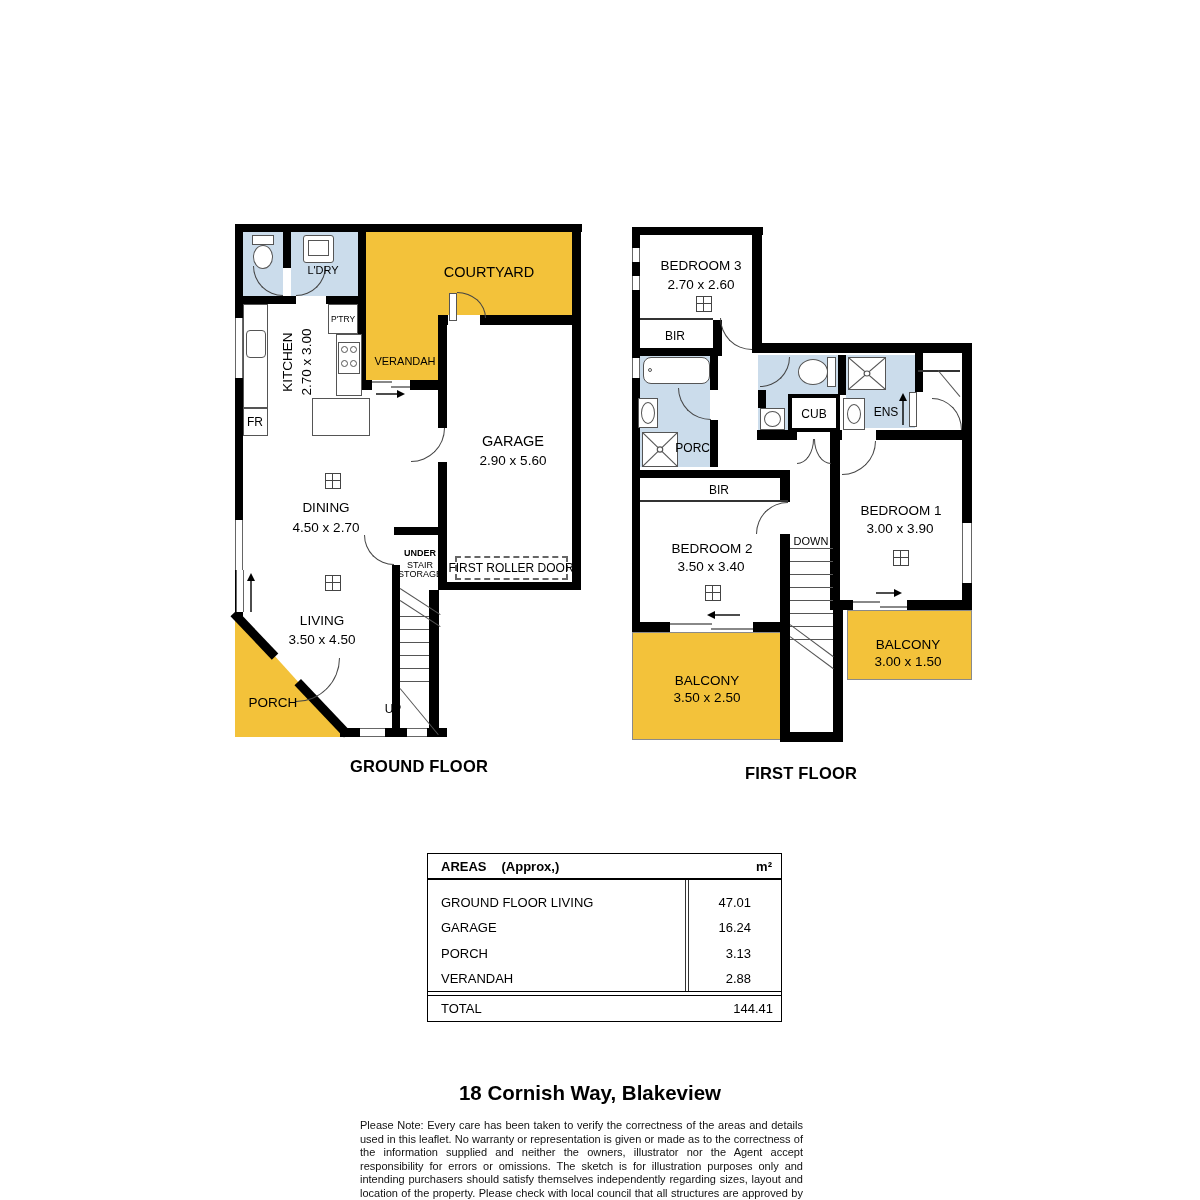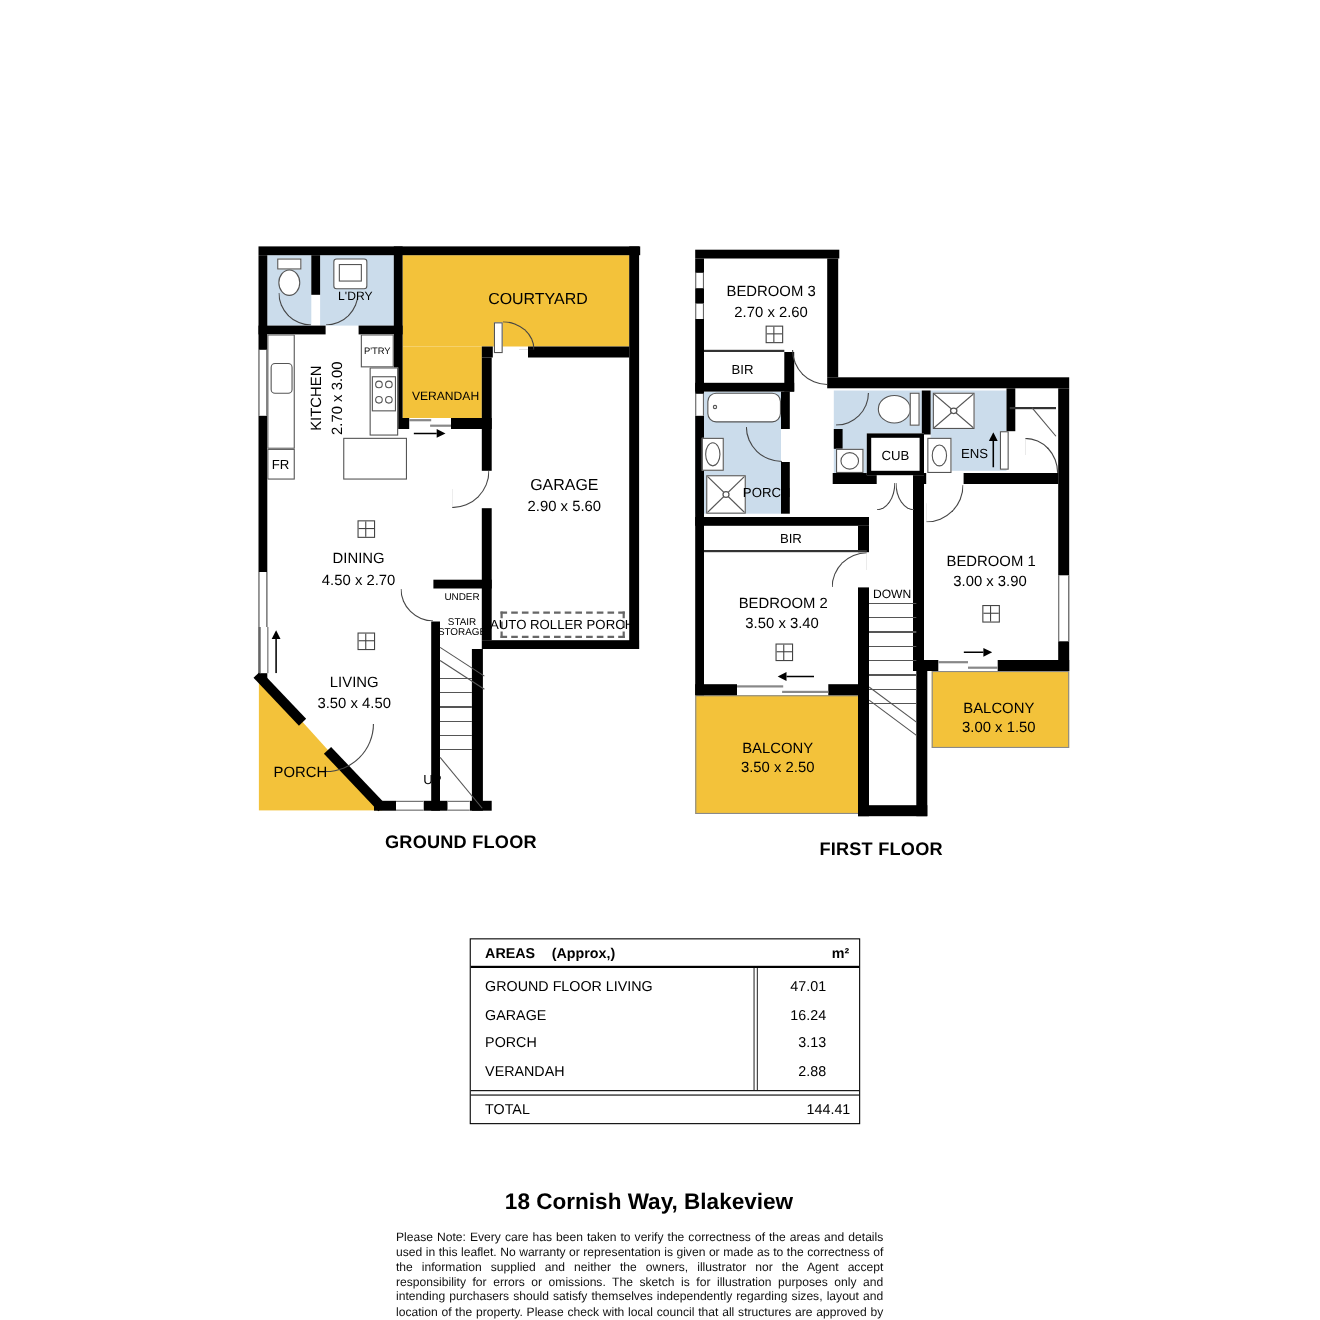--- a/index.html
+++ b/index.html
@@ -34,21 +34,21 @@
   .thinln{position:absolute;background:#333;}
   .slide{position:absolute;background:#888;}
   
   #areas-table{position:absolute;left:427px;top:853px;width:355px;border:1.6px solid #000;box-sizing:border-box;background:#fff;}
   .t-head{height:24px;border-bottom:2px solid #000;font-weight:bold;font-size:13px;display:flex;align-items:center;position:relative;}
   .t-head .t-areas{padding-left:13px;}
   .t-head .t-approx{margin-left:15px;}
   .t-head .t-unit{margin-left:auto;padding-right:9px;}
   .t-body{position:relative;border-bottom:1.3px solid #000;padding:4px 0 5px 0;}
   .t-div{position:absolute;left:257px;top:0;bottom:0;width:4px;border-left:1px solid #333;border-right:1px solid #333;box-sizing:border-box;}
-  .t-row{height:25.5px;display:flex;align-items:center;font-size:13px;}
+  .t-row{height:25.5px;display:flex;align-items:flex-end;font-size:13px;}
   .t-row .t-label{padding-left:13px;}
   .t-row .t-val{margin-left:auto;width:90px;text-align:right;padding-right:30px;}
   .t-total{height:25px;margin-top:3px;border-top:1.3px solid #000;display:flex;align-items:center;font-size:13px;}
   .t-total .t-label{padding-left:13px;}
   .t-total .t-val{margin-left:auto;padding-right:8px;}
   #address{position:absolute;left:140px;top:1081px;width:900px;text-align:center;font-size:20.5px;font-weight:bold;}
   #disclaimer{position:absolute;left:360px;top:1119px;width:443px;font-size:11px;line-height:13.6px;text-align:justify;color:#111;}
 </style>
 </head>
 <body>
@@ -142,27 +142,27 @@
   <div class="lb f11" style="left:172px;top:138px;">VERANDAH</div>
   <div class="lb f11" style="left:90px;top:47px;">L'DRY</div>
   <div class="lb f8" style="left:110px;top:96px;">P'TRY</div>
   <div class="lb f10" style="left:22px;top:199px;">FR</div>
   <div style="position:absolute;left:5px;top:119px;width:120px;height:40px;transform:rotate(-90deg);text-align:center;font-size:13.5px;line-height:19px;">
     <span>KITCHEN</span><br>
     <span>2.70 x 3.00</span>
   </div>
   <div class="lb f14" style="left:280px;top:218px;">GARAGE</div>
   <div class="lb f13" style="left:280px;top:237px;">2.90 x 5.60</div>
-  <div class="lb f10" style="left:278px;top:345px;">AUTO ROLLER PORCH</div>
+  <div class="lb f10" style="left:278px;top:345px;">FIRST ROLLER DOOR</div>
   <div class="lb f13" style="left:93px;top:284px;">DINING</div>
   <div class="lb f13" style="left:93px;top:304px;">4.50 x 2.70</div>
   <div class="lb f13" style="left:89px;top:397px;">LIVING</div>
   <div class="lb f13" style="left:89px;top:416px;">3.50 x 4.50</div>
   <div class="lb f13" style="left:40px;top:479px;">PORCH</div>
-  <div class="lb f9" style="left:187px;top:319px;">UNDER</div>
+  <div class="lb f9" style="left:187px;top:330px;font-weight:bold;">UNDER</div>
   <div class="lb f9" style="left:187px;top:342px;">STAIR</div>
   <div class="lb f9" style="left:187px;top:351px;">STORAGE</div>
   <div class="lb f10" style="left:160px;top:486px;">UP</div>
 </div>
 <div class="lb ttl" style="left:419px;top:766px;">GROUND FLOOR</div>
 
 <div class="plan" id="first" style="left:630px;top:225px;width:345px;height:520px;">
 
   <div class="blu" style="left:2px;top:131px;width:78px;height:111px;"></div>
   <div class="blu" style="left:128px;top:130px;width:80px;height:75px;"></div>

